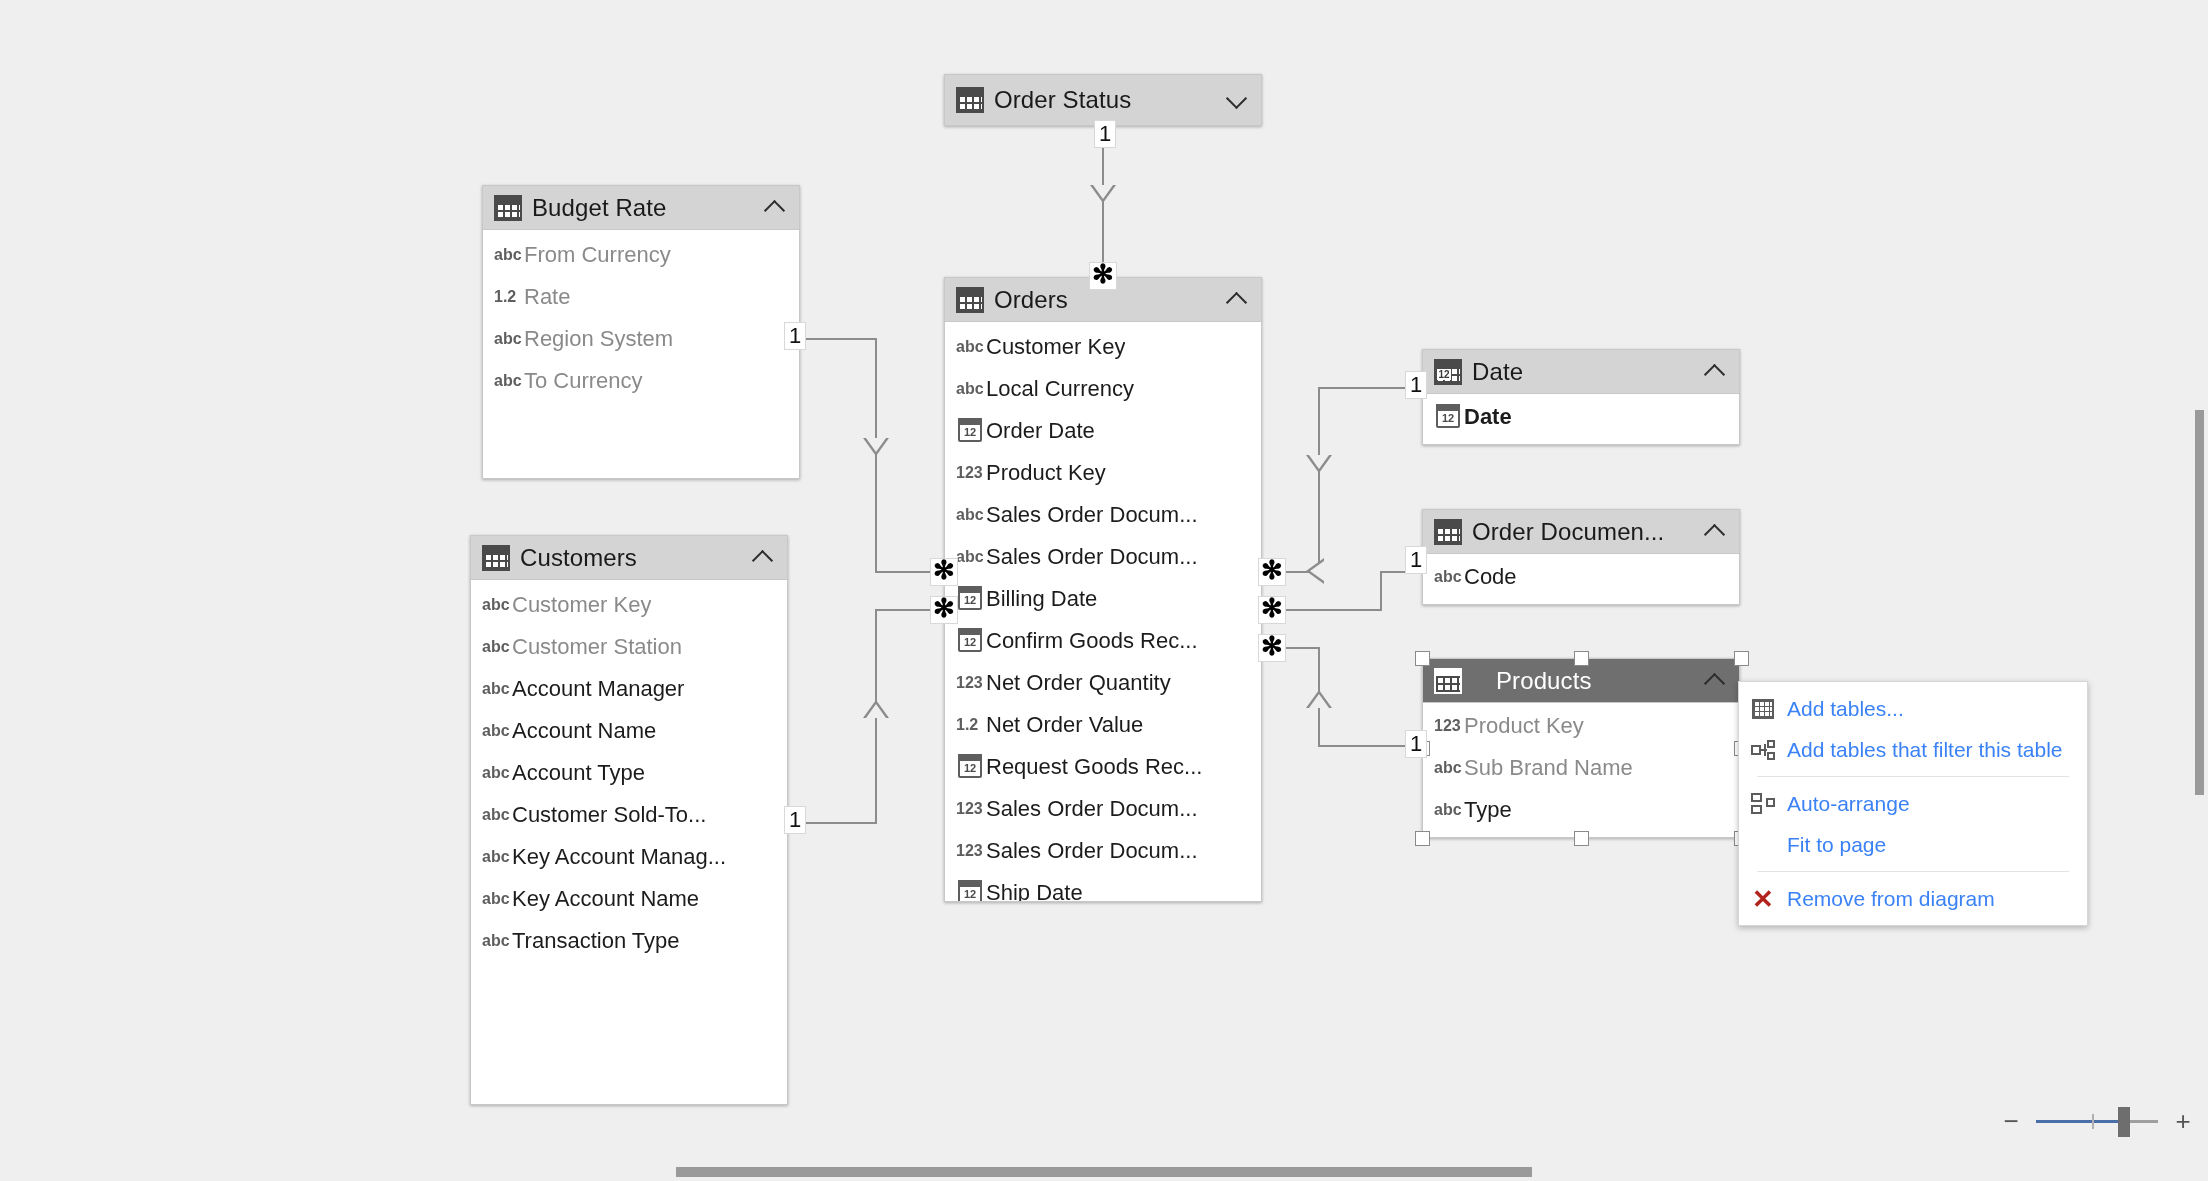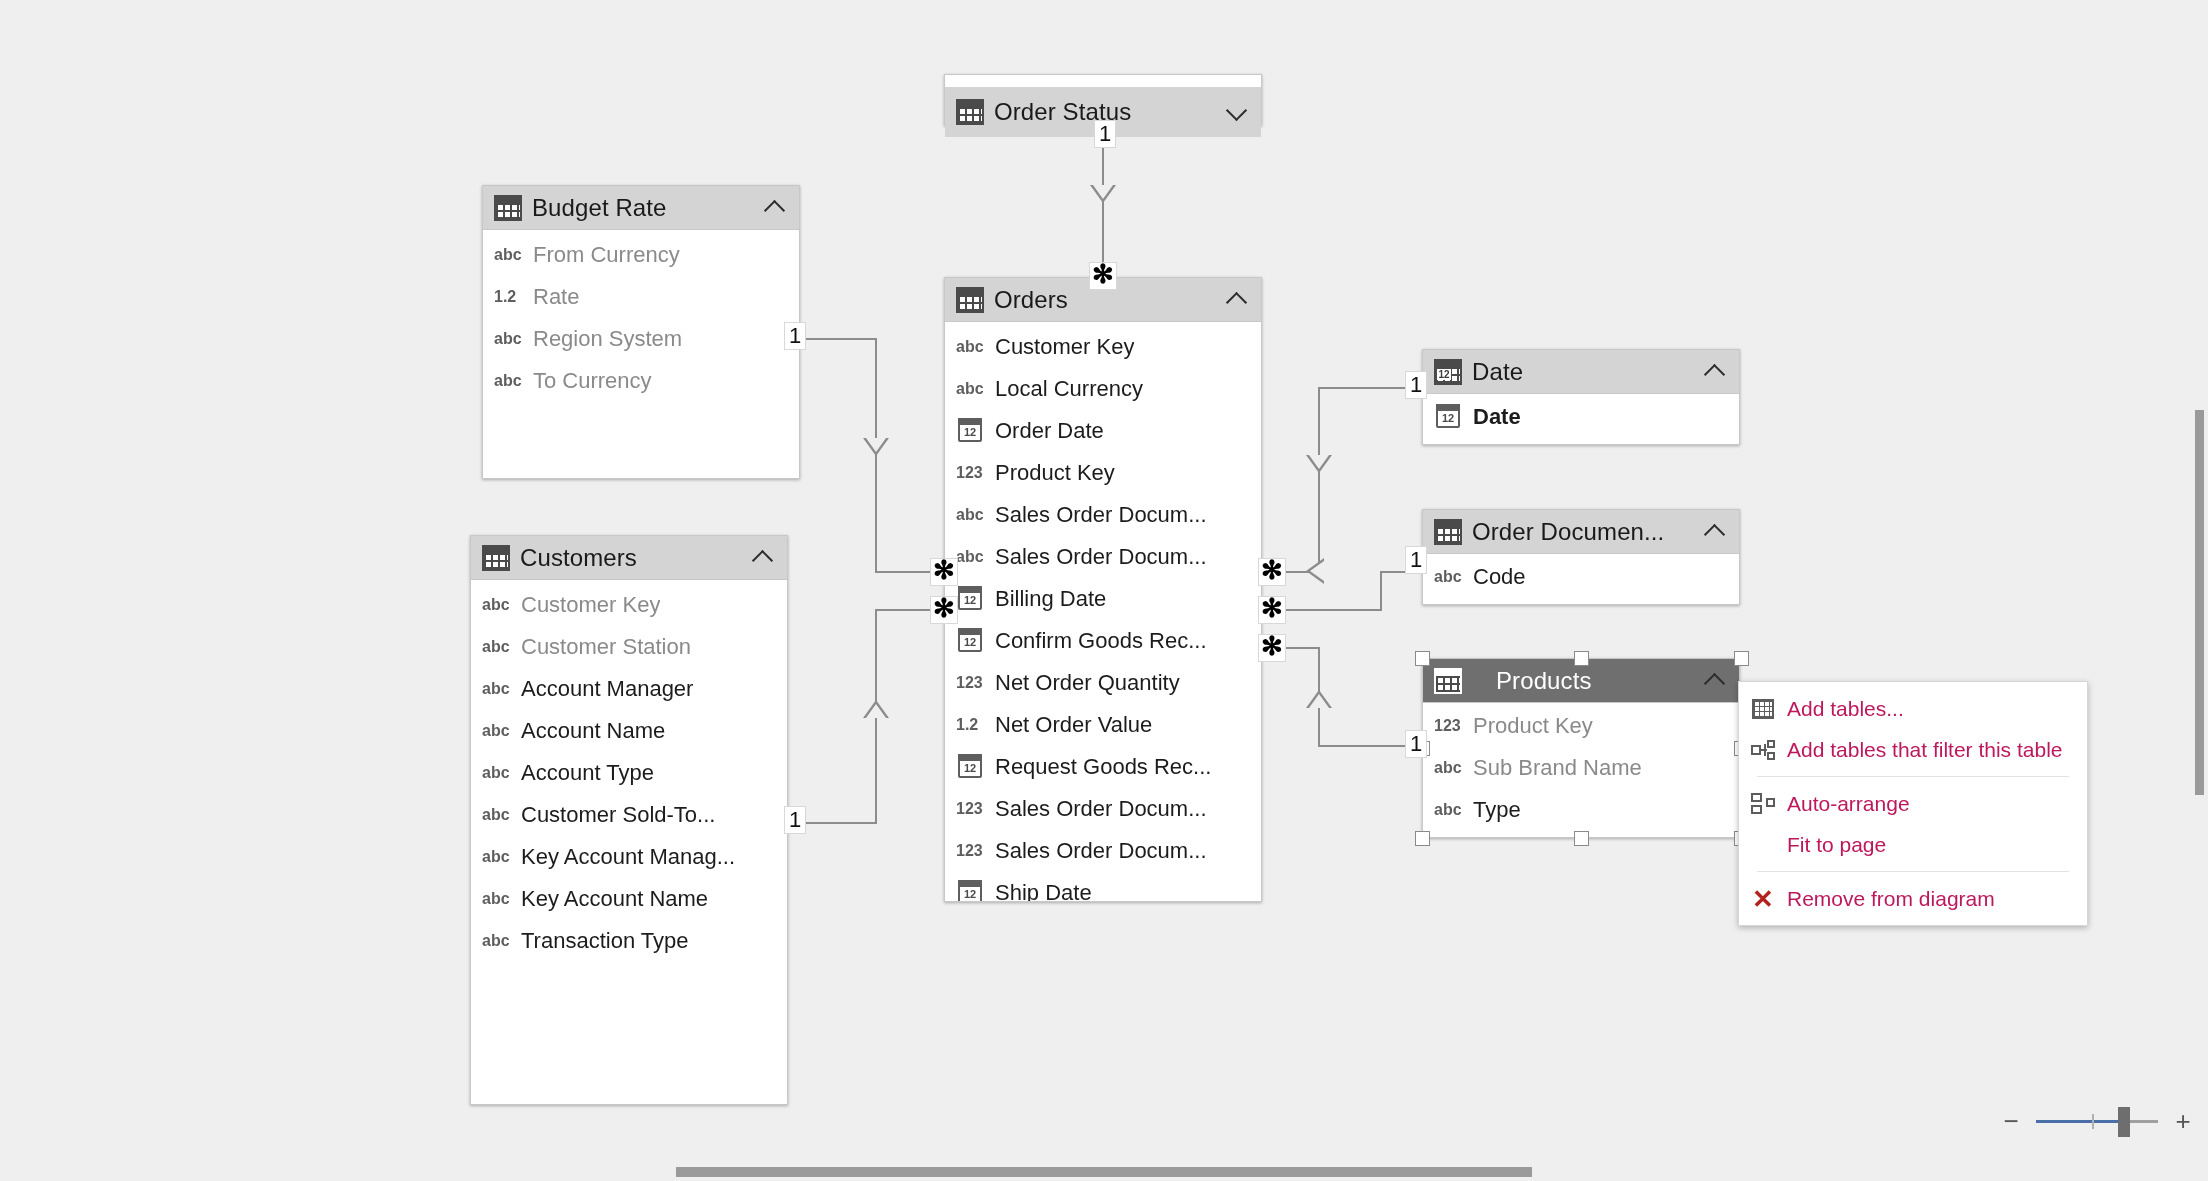--- a/index.html
+++ b/index.html
@@ -18,21 +18,21 @@
   .tbl.sel > .tbl-hdr{background:#6f6f6f;gap:24px;}
   .tbl-title{font-size:24px;color:#1a1a1a;white-space:nowrap;overflow:hidden;
              margin-left:10px;flex:1;letter-spacing:.1px;}
   .tbl.sel .tbl-title{color:#ffffff;}
   .chev{width:26px;height:26px;flex:0 0 26px;position:relative;}
   .chev::before{content:"";position:absolute;left:4px;top:8px;width:13px;height:13px;
     border-left:2px solid #2b2b2b;border-bottom:2px solid #2b2b2b;transform:rotate(135deg);}
   .chev.down::before{transform:rotate(-45deg);top:4px;}
   .tbl-body{padding:4px 0 6px 0;}
   .fld{display:flex;align-items:center;height:42px;padding:0 8px 0 11px;box-sizing:border-box;}
-  .fld-name{font-size:22px;color:#1c1c1c;white-space:nowrap;overflow:hidden;margin-left:9px;}
+  .fld-name{font-size:22px;color:#1c1c1c;white-space:nowrap;overflow:hidden;}
   .fld-name.dim{color:#8a8a8a;}
   .fld-name.bold{font-weight:bold;}
 
   
   .tg{flex:0 0 auto;font-size:16px;font-weight:bold;color:#5e5e5e;line-height:1;
       display:inline-block;min-width:30px;}
   .tg.cal{min-width:30px;height:26px;position:relative;}
   .tg.cal i{position:absolute;left:2px;top:0;width:24px;height:24px;border:2px solid #5e5e5e;
      border-radius:2px;background:#fff;box-sizing:border-box;}
   .tg.cal i::before{content:"";position:absolute;left:-2px;top:-2px;right:-2px;height:7px;
@@ -81,21 +81,21 @@
   .arw.lf::after{content:"";position:absolute;top:-10px;left:4px;
           border-top:10px solid transparent;border-bottom:10px solid transparent;
           border-right:14px solid #efefef;}
   .hnd{position:absolute;width:13px;height:13px;background:#ffffff;border:1px solid #8a8a8a;}
 
   
   .menu{position:absolute;background:#ffffff;border:1px solid #d6d6d6;
         box-shadow:0 2px 6px rgba(0,0,0,.25);padding:6px 0 6px 0;box-sizing:border-box;}
   .mi{display:flex;align-items:center;height:41px;padding:0 22px 0 0;cursor:default;}
   .mi-ico{width:48px;flex:0 0 48px;display:flex;align-items:center;justify-content:center;}
-  .mi-lbl{font-size:21px;color:#be185d;white-space:nowrap;}
+  .mi-lbl{font-size:21px;color:#3b82f6;white-space:nowrap;}
   .msep{height:1px;background:#e2e2e2;margin:6px 18px;}
   .ico-grid{width:22px;height:20px;border:2px solid #5c5c5c;box-sizing:border-box;position:relative;background:#fff;}
   .ico-grid::before{content:"";position:absolute;inset:0;
     background:repeating-linear-gradient(to right,#5c5c5c 0 1px,transparent 1px 5px),
                repeating-linear-gradient(to bottom,#5c5c5c 0 1px,transparent 1px 5px);}
   .ico-flt{width:24px;height:20px;position:relative;}
   .ico-flt s{position:absolute;background:#fff;border:2px solid #5c5c5c;box-sizing:border-box;}
   .ico-flt s.a{left:0;top:5px;width:10px;height:10px;}
   .ico-flt s.b{left:16px;top:0;width:8px;height:8px;}
   .ico-flt s.c{left:16px;top:12px;width:8px;height:8px;}
@@ -148,21 +148,21 @@
   <div class="ln v" style="left:1380px;top:571px;height:40px;"></div>
   <div class="ln h" style="left:1262px;top:609px;width:120px;"></div>
   <div class="arw lf" style="left:1306px;top:558px;"></div>
 
   <div class="ln h" style="left:1262px;top:647px;width:58px;"></div>
   <div class="ln v" style="left:1318px;top:647px;height:100px;"></div>
   <div class="ln h" style="left:1318px;top:745px;width:100px;"></div>
   <div class="arw up" style="left:1306px;top:690px;"></div>
 
   <div class="tbl" style="left:944px;top:74px;width:318px;height:52px;">
-    <div class="tbl-hdr" style="border-bottom:none;height:50px;margin-top:12px;">
+    <div class="tbl-hdr" style="border-bottom:none;height:50px;">
       <span class="gicon">
           <i></i>
         </span>
       <span class="tbl-title">Order Status</span>
       <span class="chev down"></span>
     </div>
   </div>
 
   <div class="tbl" style="left:482px;top:185px;width:318px;height:294px;">
     <div class="tbl-hdr">

